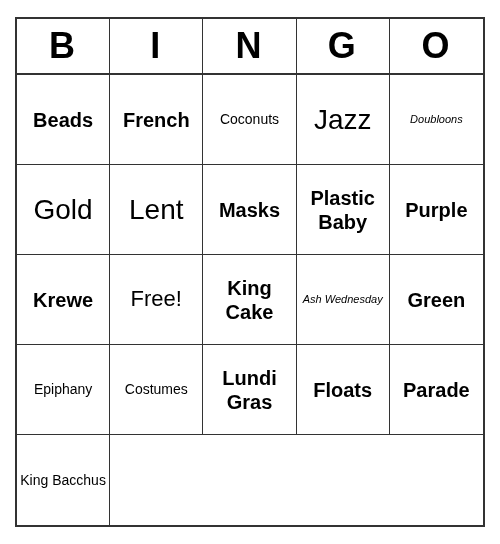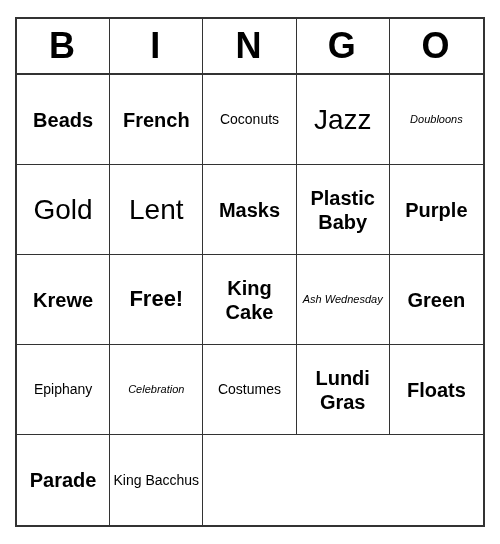--- a/index.html
+++ b/index.html
@@ -79,21 +79,21 @@
       font-weight: bold;
     }
 
     .bingo-cell.small-text {
       font-size: 11px;
       font-style: italic;
     }
 
     .bingo-cell.free-cell {
       font-size: 22px;
-      font-weight: bold;
+      font-weight: normal;
     }
   </style>
 </head>
 <body>
 
 <div class="bingo-card">
   <div class="bingo-header">
     <div class="bingo-header-cell">B</div>
     <div class="bingo-header-cell">I</div>
     <div class="bingo-header-cell">N</div>
@@ -115,21 +115,20 @@
     <div class="bingo-cell medium-text">Plastic Baby</div>
 
     <div class="bingo-cell medium-text">Purple</div>
     <div class="bingo-cell medium-text">Krewe</div>
     <div class="bingo-cell free-cell">Free!</div>
     <div class="bingo-cell medium-text">King Cake</div>
 
     <div class="bingo-cell small-text">Ash Wednesday</div>
     <div class="bingo-cell medium-text">Green</div>
     <div class="bingo-cell">Epiphany</div>
-    <div class="bingo-cell small-text">Celebration</div>
     <div class="bingo-cell">Costumes</div>
 
     <div class="bingo-cell medium-text">Lundi Gras</div>
     <div class="bingo-cell medium-text">Floats</div>
     <div class="bingo-cell medium-text">Parade</div>
     <div class="bingo-cell">King Bacchus</div>
   </div>
 </div>
 
 </body></html>

